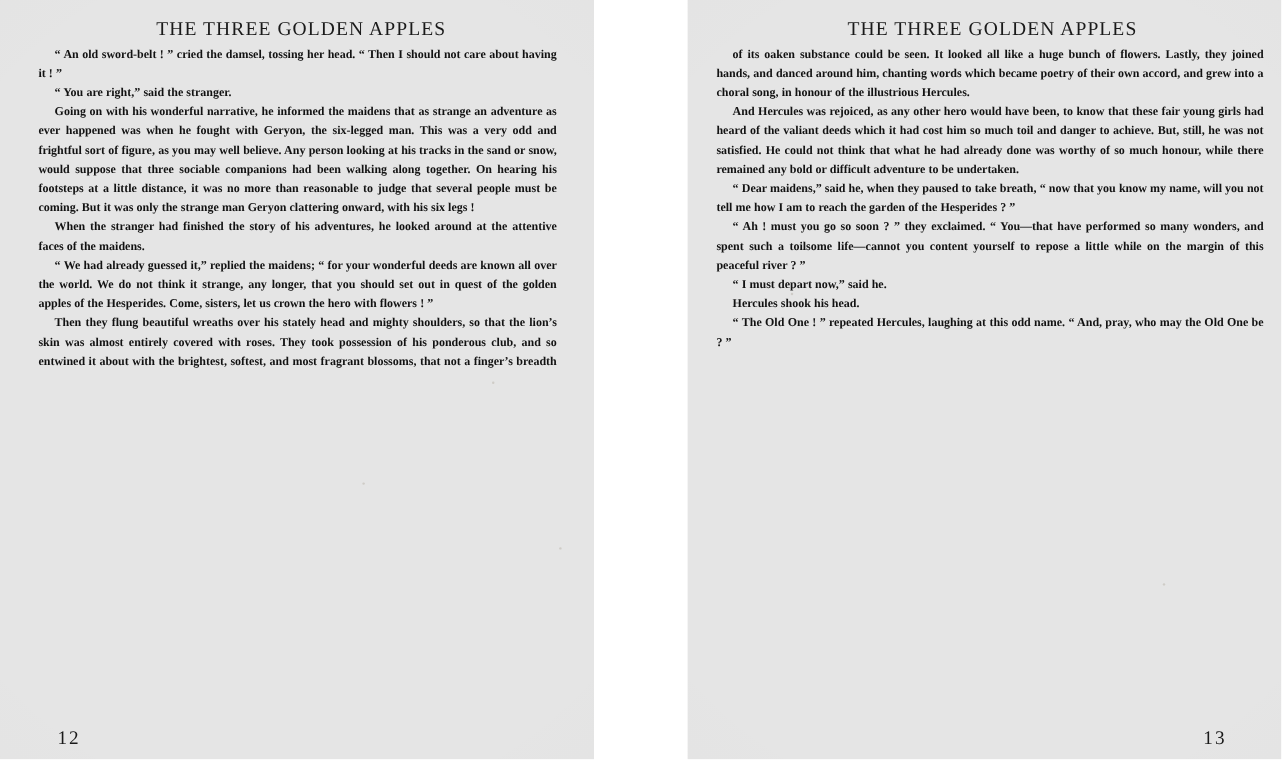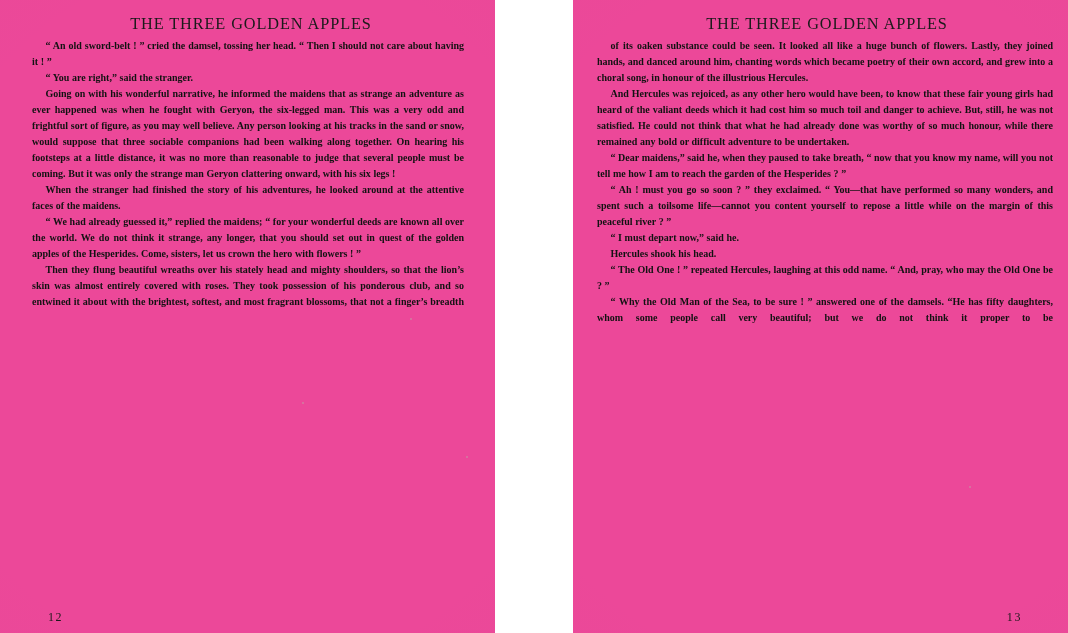--- a/index.html
+++ b/index.html
@@ -15,21 +15,21 @@
     background: #ffffff;
     overflow: hidden;
     font-family: "Liberation Serif", "DejaVu Serif", serif;
   }
 
   
   .leaf {
     position: absolute;
     top: 0;
     height: 633px;
-    background: #ec4899;
+    background: #e5e5e5;
   }
   .leaf-left  { left: 0px;   width: 495px; }
   .leaf-right { left: 573px; width: 495px; }
 
   
   .leaf::before {
     content: "";
     position: absolute;
     inset: 0;
     pointer-events: none;
@@ -85,21 +85,21 @@
   }
   p.para.runon::after {
     content: "";
     display: inline-block;
     width: 100%;
   }
 
   .folio {
     position: absolute;
     bottom: 8px;
-    font-size: 12px;
+    font-size: 16px;
     letter-spacing: 1.6px;
     color: #1a1a1a;
   }
   .leaf-left .folio  { left: 48px; }
   .leaf-right .folio { right: 46px; margin-left: 44px; }
 
   
   .speck {
     position: absolute;
     background: #b9b4aa;
@@ -141,21 +141,20 @@
 
       <h1 class="running-head">THE THREE GOLDEN APPLES</h1>
 
       <p class="para">of its oaken substance could be seen.  It looked all like a huge bunch of flowers.  Lastly, they joined hands, and danced around him, chanting words which became poetry of their own accord, and grew into a choral song, in honour of the illustrious Hercules.</p>
       <p class="para">And Hercules was rejoiced, as any other hero would have been, to know that these fair young girls had heard of the valiant deeds which it had cost him so much toil and danger to achieve.  But, still, he was not satisfied.  He could not think that what he had already done was worthy of so much honour, while there remained any bold or difficult adventure to be undertaken.</p>
       <p class="para">“ Dear maidens,” said he, when they paused to take breath, “ now that you know my name, will you not tell me how I am to reach the garden of the Hesperides ? ”</p>
       <p class="para">“ Ah ! must you go so soon ? ” they exclaimed.  “ You—that have performed so many wonders, and spent such a toilsome life—cannot you content yourself to repose a little while on the margin of this peaceful river ? ”</p>
       <p class="para">“ I must depart now,” said he.</p>
       <p class="para">Hercules shook his head.</p>
       <p class="para">“ The Old One ! ” repeated Hercules, laughing at this odd name.  “ And, pray, who may the Old One be ? ”</p>
-      <p class="para runon">“ Why the Old Man of the Sea, to be sure ! ” answered one of the damsels. “He has fifty daughters, whom some people call very beautiful; but we do not think it proper to be</p>
     </div>
 
     <div class="folio">13</div>
 
     <span class="speck" style="left:86px;  top:244px; width:2px; height:2px;"></span>
     <span class="speck" style="left:258px; top:128px; width:2px; height:2px;"></span>
     <span class="speck" style="left:396px; top:486px; width:2px; height:2px;"></span>
   </div>
 
 </div>

